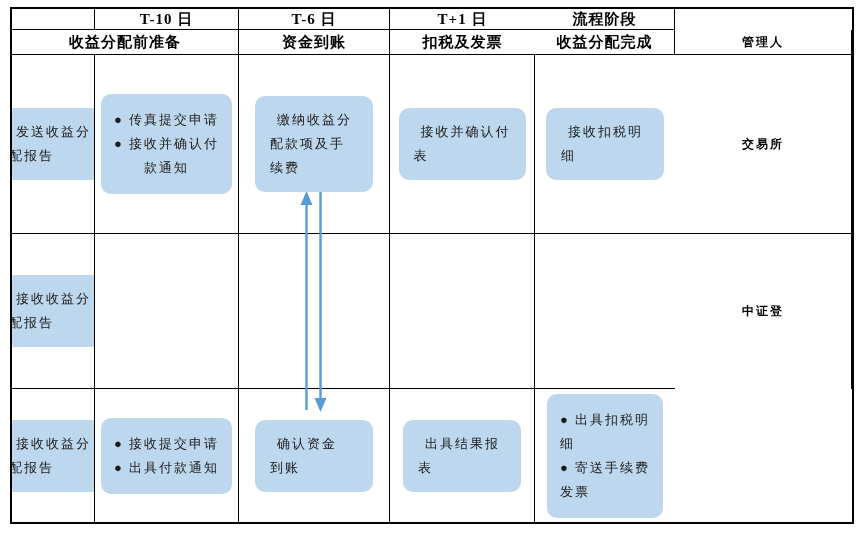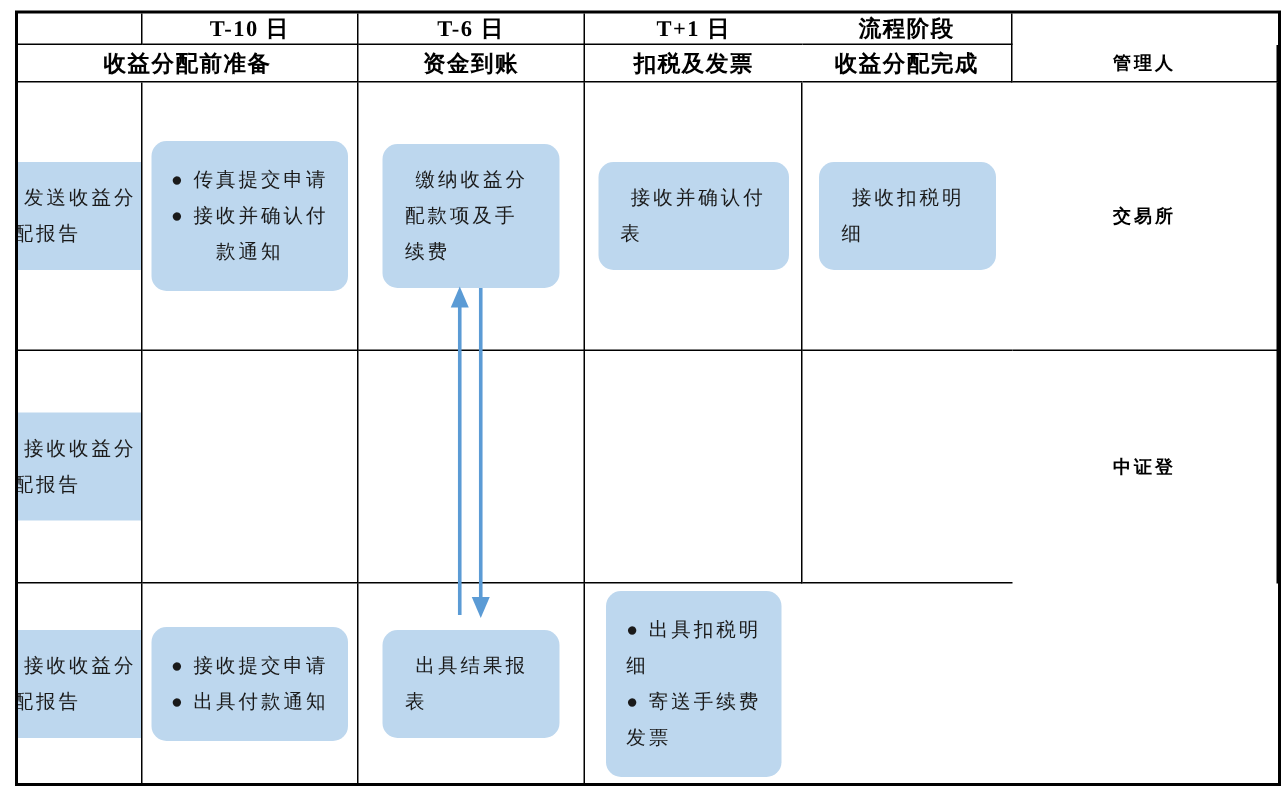--- a/index.html
+++ b/index.html
@@ -128,20 +128,26 @@
         </div>
       </div>
       <div class="cell body last-row">
         <div class="box bullets">
           <div class="line">● 接收提交申请</div>
           <div class="line">● 出具付款通知</div>
         </div>
       </div>
       <div class="cell body last-row">
         <div class="box plain">
+          <div class="line">确认资金</div>
+          <div class="line">到账</div>
+        </div>
+      </div>
+      <div class="cell body last-row">
+        <div class="box plain">
           <div class="line">出具结果报</div>
           <div class="line">表</div>
         </div>
       </div>
       <div class="cell body last-col last-row">
         <div class="box bullets">
           <div class="line">● 出具扣税明</div>
           <div class="line">细</div>
           <div class="line">● 寄送手续费</div>
           <div class="line">发票</div>

